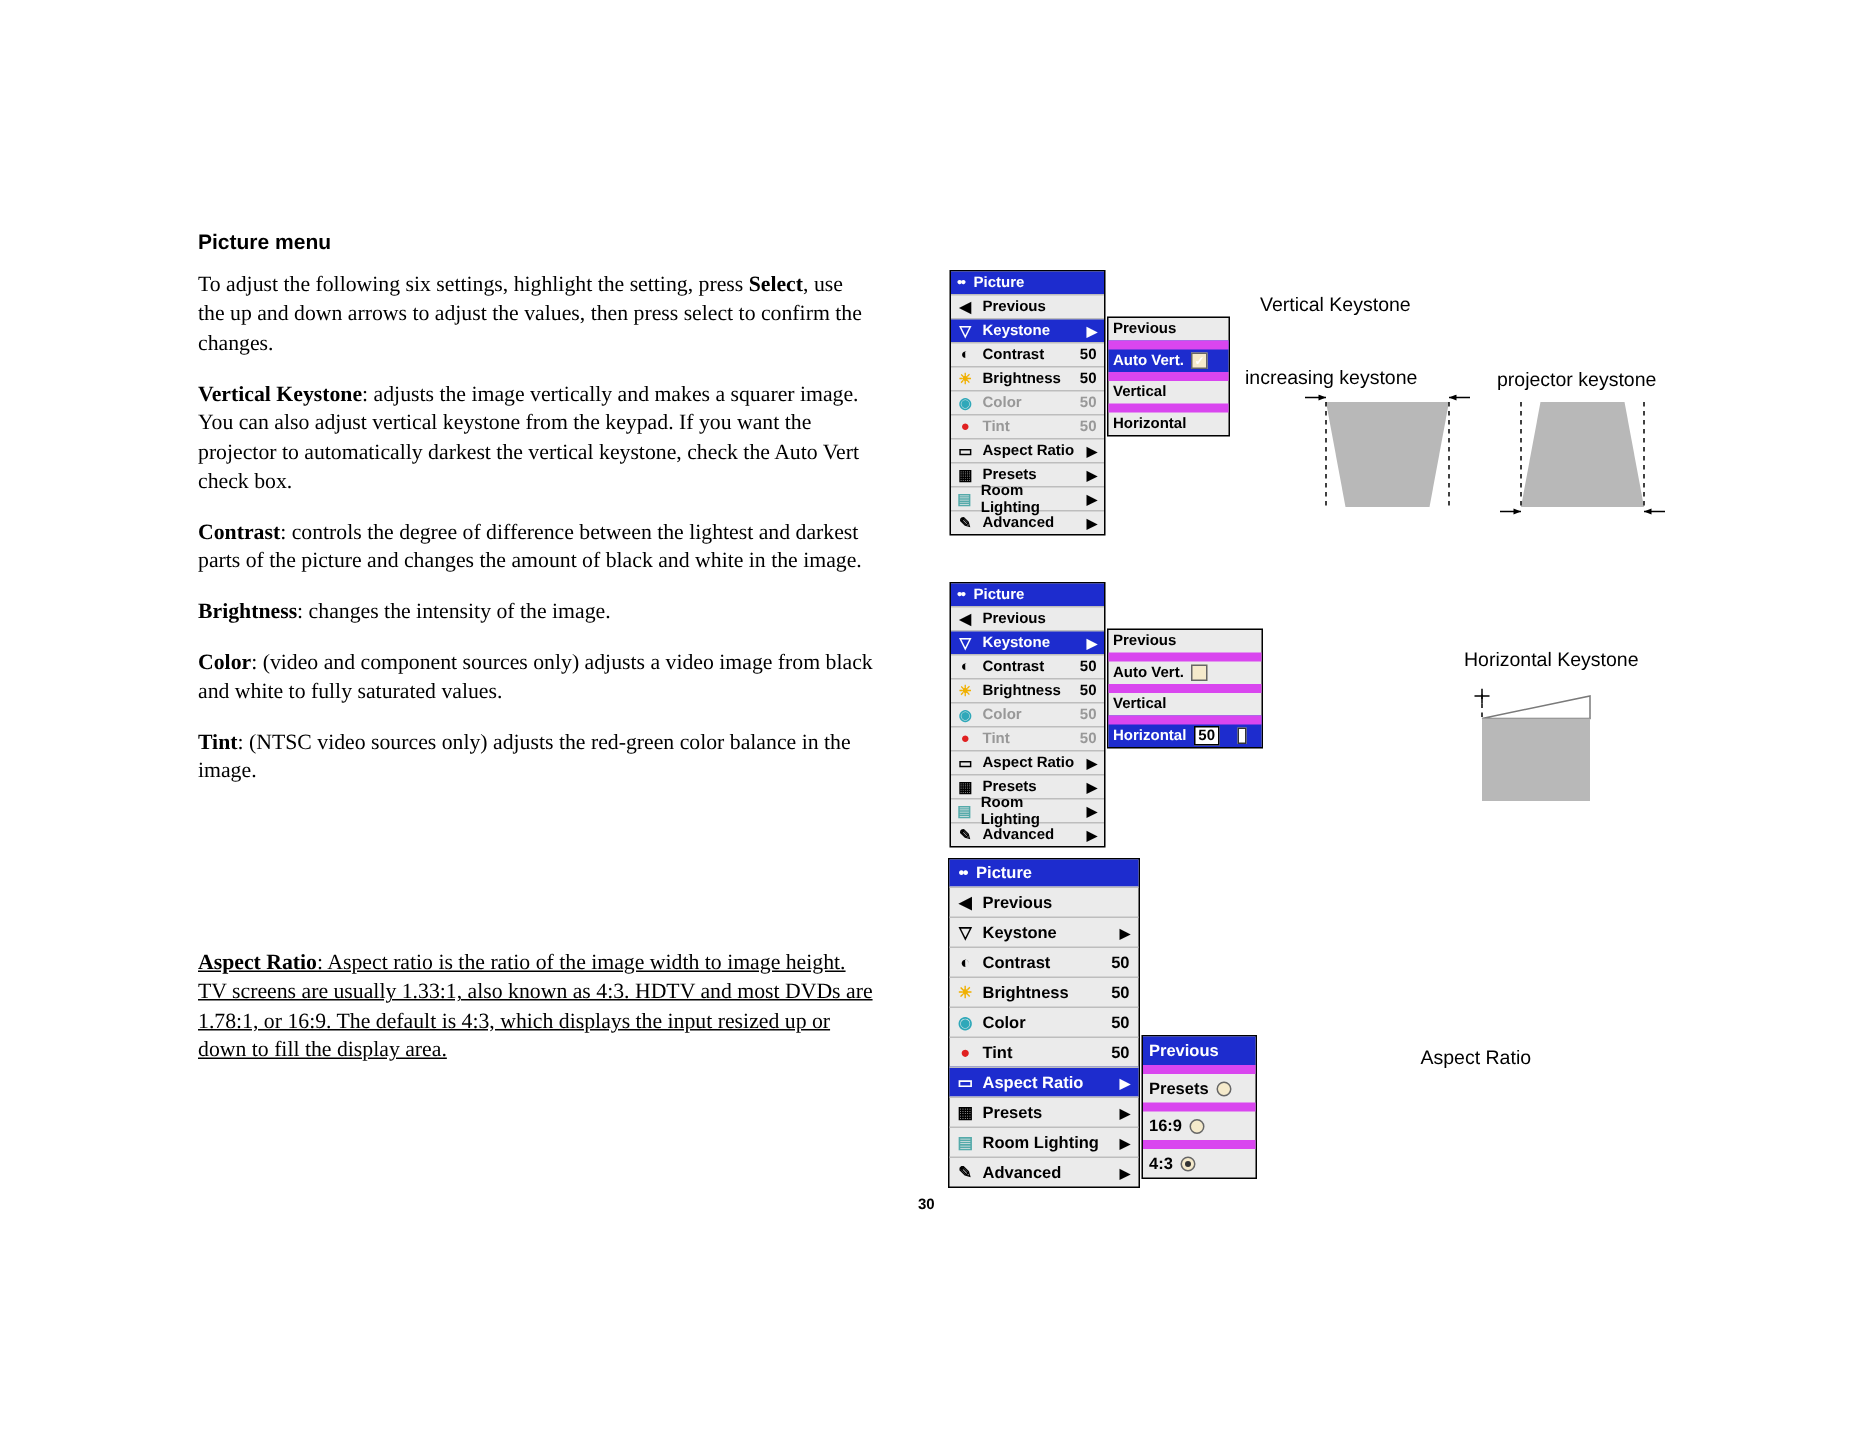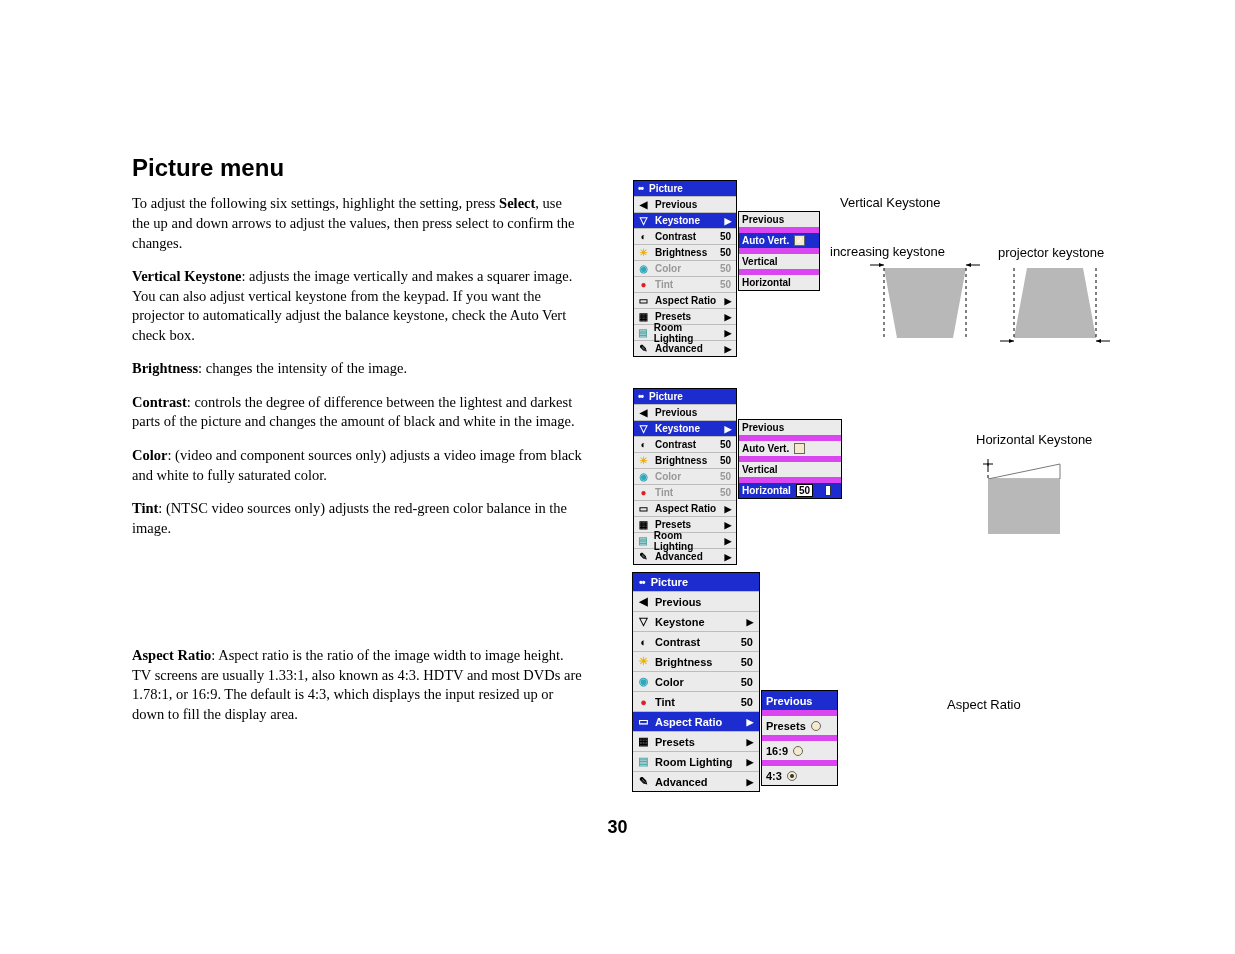--- a/index.html
+++ b/index.html
@@ -19,33 +19,33 @@
     position: absolute;
     left: 132px;
     top: 152px;
     width: 468px;
     font-size: 14.5px;
     line-height: 1.35;
   }
   .left-col h2 {
     font-family: "Gill Sans", "Segoe UI", Arial, sans-serif;
     font-weight: 700;
-    font-size: 24px;
+    font-size: 14px;
     margin: 0 0 10px 0;
   }
   .left-col p { margin: 0 17px 14px 0; }
   .b { font-weight: 700; }
   .page-num {
     position: absolute;
-    bottom: 116px;
+    bottom: 145px;
     left: 0; right: 0;
     text-align: center;
     font-family: "Gill Sans", "Segoe UI", Arial, sans-serif;
     font-weight: 700;
-    font-size: 18px;
+    font-size: 10px;
   }
 
   
   .menu {
     position: absolute;
     border: 1px solid #000;
     background: #EBEBEB;
     font-family: Arial, Helvetica, sans-serif;
     font-size: 10px;
     color: #000;
@@ -106,32 +106,32 @@
 
 <div class="page">
 
   <div class="left-col">
     <h2>Picture menu</h2>
 
     <p>
       <span>To adjust the following six settings, highlight the setting, press </span><span class="b">Select</span><span>, use the up and down arrows to adjust the values, then press select to confirm the changes.</span>
     </p>
 
-    <p><span class="b">Vertical Keystone</span><span>: adjusts the image vertically and makes a squarer image. You can also adjust vertical keystone from the keypad. If you want the projector to automatically adjust the balance keystone, check the Auto Vert check box.</span></p>
-
+    <p><span class="b">Vertical Keystone</span><span>: adjusts the image vertically and makes a squarer image. You can also adjust vertical keystone from the keypad. If you want the projector to automatically darkest the vertical keystone, check the Auto Vert check box.</span></p>
+
+
+    <p><span class="b">Contrast</span><span>: controls the degree of difference between the lightest and darkest parts of the picture and changes the amount of black and white in the image.</span></p>
 
     <p><span class="b">Brightness</span><span>: changes the intensity of the image.</span></p>
 
-    <p><span class="b">Contrast</span><span>: controls the degree of difference between the lightest and darkest parts of the picture and changes the amount of black and white in the image.</span></p>
-
-    <p><span class="b">Color</span><span>: (video and component sources only) adjusts a video image from black and white to fully saturated color.</span></p>
+    <p><span class="b">Color</span><span>: (video and component sources only) adjusts a video image from black and white to fully saturated values.</span></p>
 
     <p><span class="b">Tint</span><span>: (NTSC video sources only) adjusts the red-green color balance in the image.</span></p>
 
-    <p style="margin-top: 108px;"><span class="b">Aspect Ratio</span><span>: Aspect ratio is the ratio of the image width to image height. TV screens are usually 1.33:1, also known as 4:3. HDTV and most DVDs are 1.78:1, or 16:9. The default is 4:3, which displays the input resized up or down to fill the display area.</span></p>
+    <p style="margin-top: 108px; text-decoration: underline;"><span class="b">Aspect Ratio</span><span>: Aspect ratio is the ratio of the image width to image height. TV screens are usually 1.33:1, also known as 4:3. HDTV and most DVDs are 1.78:1, or 16:9. The default is 4:3, which displays the input resized up or down to fill the display area.</span></p>
   </div>
 
   <div class="menu" style="left:633px; top:180px; width:102px;">
     <div class="titlebar">
       <span class="dots">••</span>
       <span>Picture</span>
     </div>
     <div class="row">
         <span class="ic">◀</span>
         <span class="lab">Previous</span>

